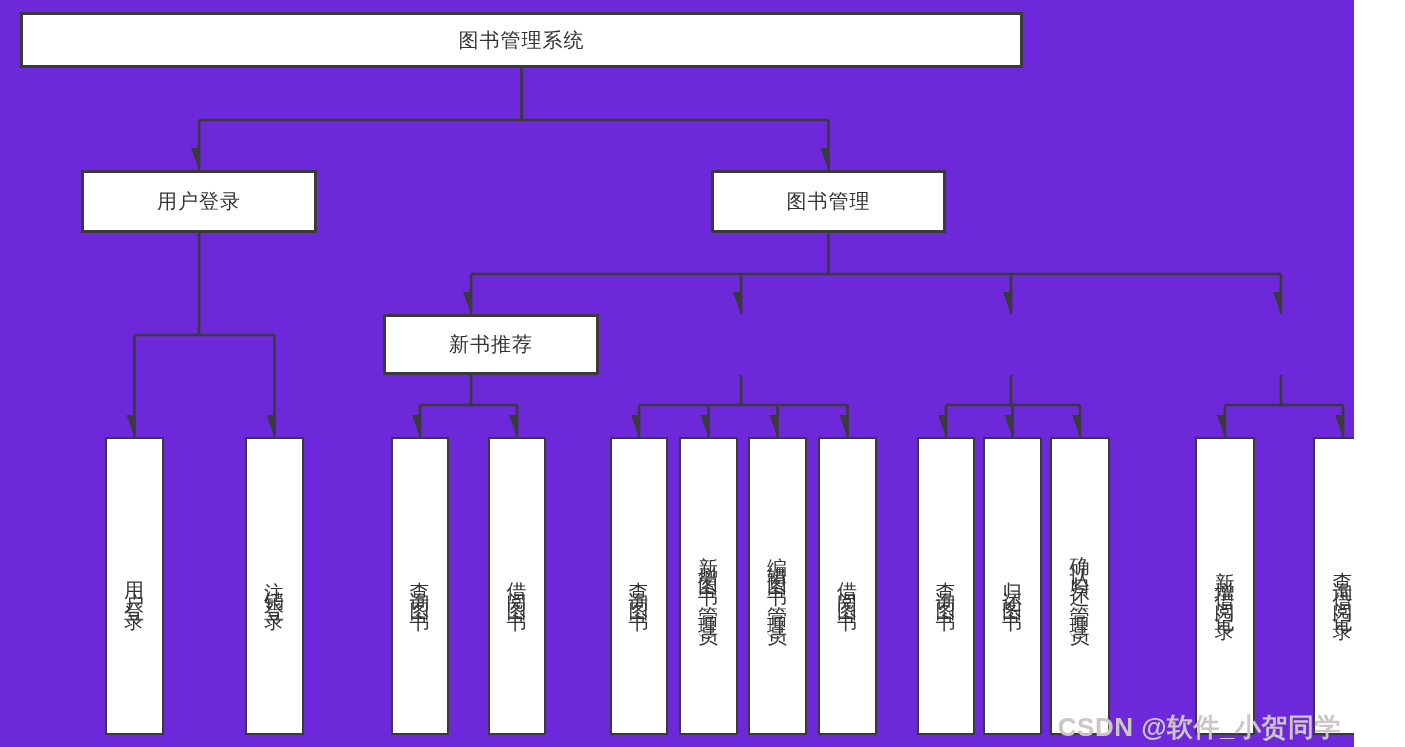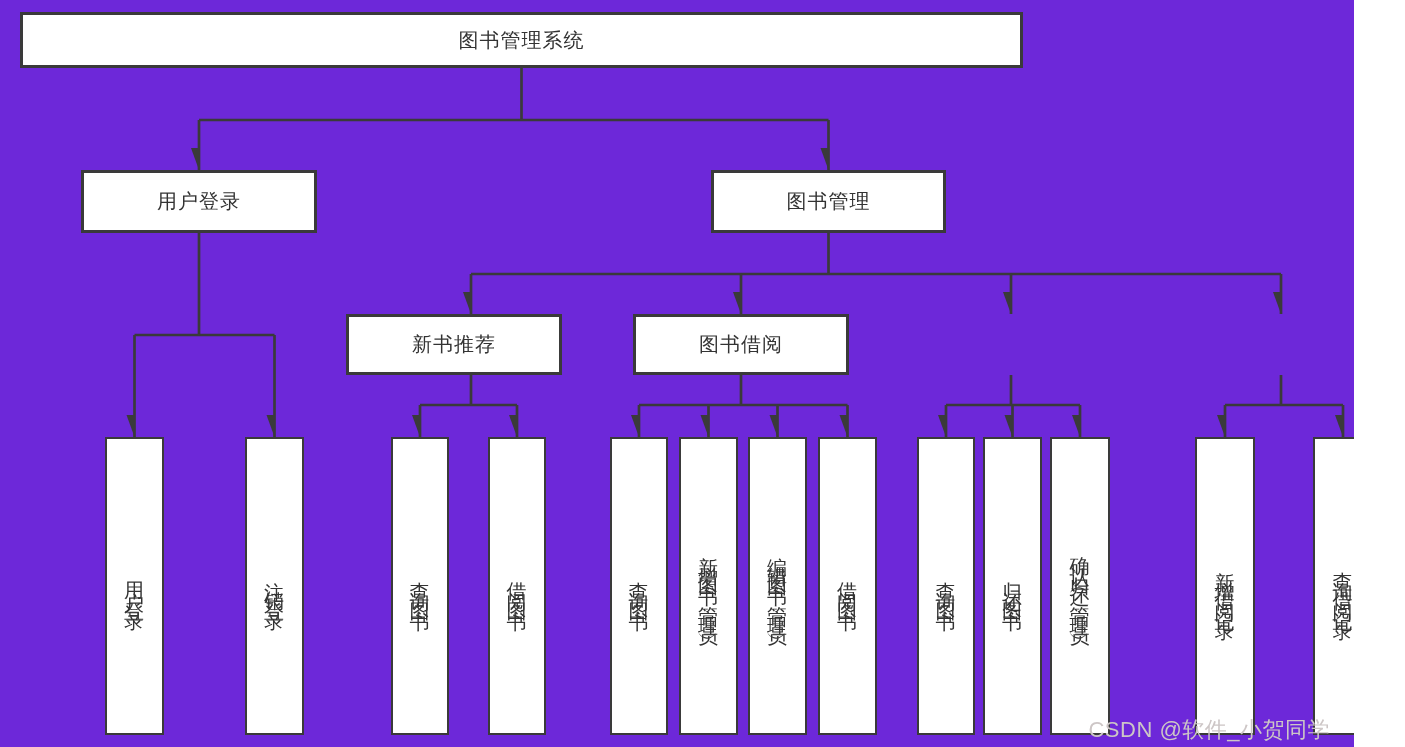--- a/index.html
+++ b/index.html
@@ -40,26 +40,27 @@
   .leaf {
     border-width: 2.5px;
     writing-mode: vertical-rl;
     text-orientation: mixed;
     letter-spacing: 10px;
     line-height: 1;
     white-space: normal;
   }
   .watermark {
     position: absolute;
-    right: 24px;
+    right: 13px;
     bottom: 2px;
-    font-size: 22px;
+    font-size: 26px;
     color: #cdc6c6;
     letter-spacing: 0.5px;
     z-index: 5;
+    font-weight: bold;
   }
 </style>
 </head>
 <body>
 
 <div class="canvas">
 
   <svg class="connectors" viewBox="0 0 1405 747" xmlns="http://www.w3.org/2000/svg">
     <defs>
       <marker id="arrow" markerUnits="userSpaceOnUse" markerWidth="24" markerHeight="18" refX="22" refY="0" orient="auto">
@@ -108,22 +109,21 @@
       <path d="M1225,405 V437" marker-end="url(#arrow)"></path>
       <path d="M1343,405 V437" marker-end="url(#arrow)"></path>
     </g>
   </svg>
 
   <div class="box" style="left:20px; top:12px; width:1003px; height:56px;">图书管理系统</div>
 
   <div class="box" style="left:81px; top:170px; width:236px; height:63px;">用户登录</div>
   <div class="box" style="left:711px; top:170px; width:235px; height:63px;font-family:Liberation Mono, monospace;">图书管理</div>
 
-  <div class="box" style="left:346px; top:314px; width:216px; height:61px;">新书推荐</div>
-  <div class="box" style="left:633px; top:314px; width:216px; height:61px;">图书借阅</div>
+  <div class="box" style="left:383px; top:314px; width:216px; height:61px;">新书推荐</div>
 
   <div class="box leaf" style="left:105px; top:437px; width:59px; height:298px;">用户登录</div>
   <div class="box leaf" style="left:245px; top:437px; width:59px; height:298px;">注销登录</div>
 
   <div class="box leaf" style="left:391px; top:437px; width:58px; height:298px;">查询图书</div>
   <div class="box leaf" style="left:488px; top:437px; width:58px; height:298px;">借阅图书</div>
 
   <div class="box leaf" style="left:610px; top:437px; width:58px; height:298px;">查询图书</div>
   <div class="box leaf" style="left:679px; top:437px; width:59px; height:298px;">新增图书（管理员）</div>
   <div class="box leaf" style="left:748px; top:437px; width:59px; height:298px;">编辑图书（管理员）</div>

